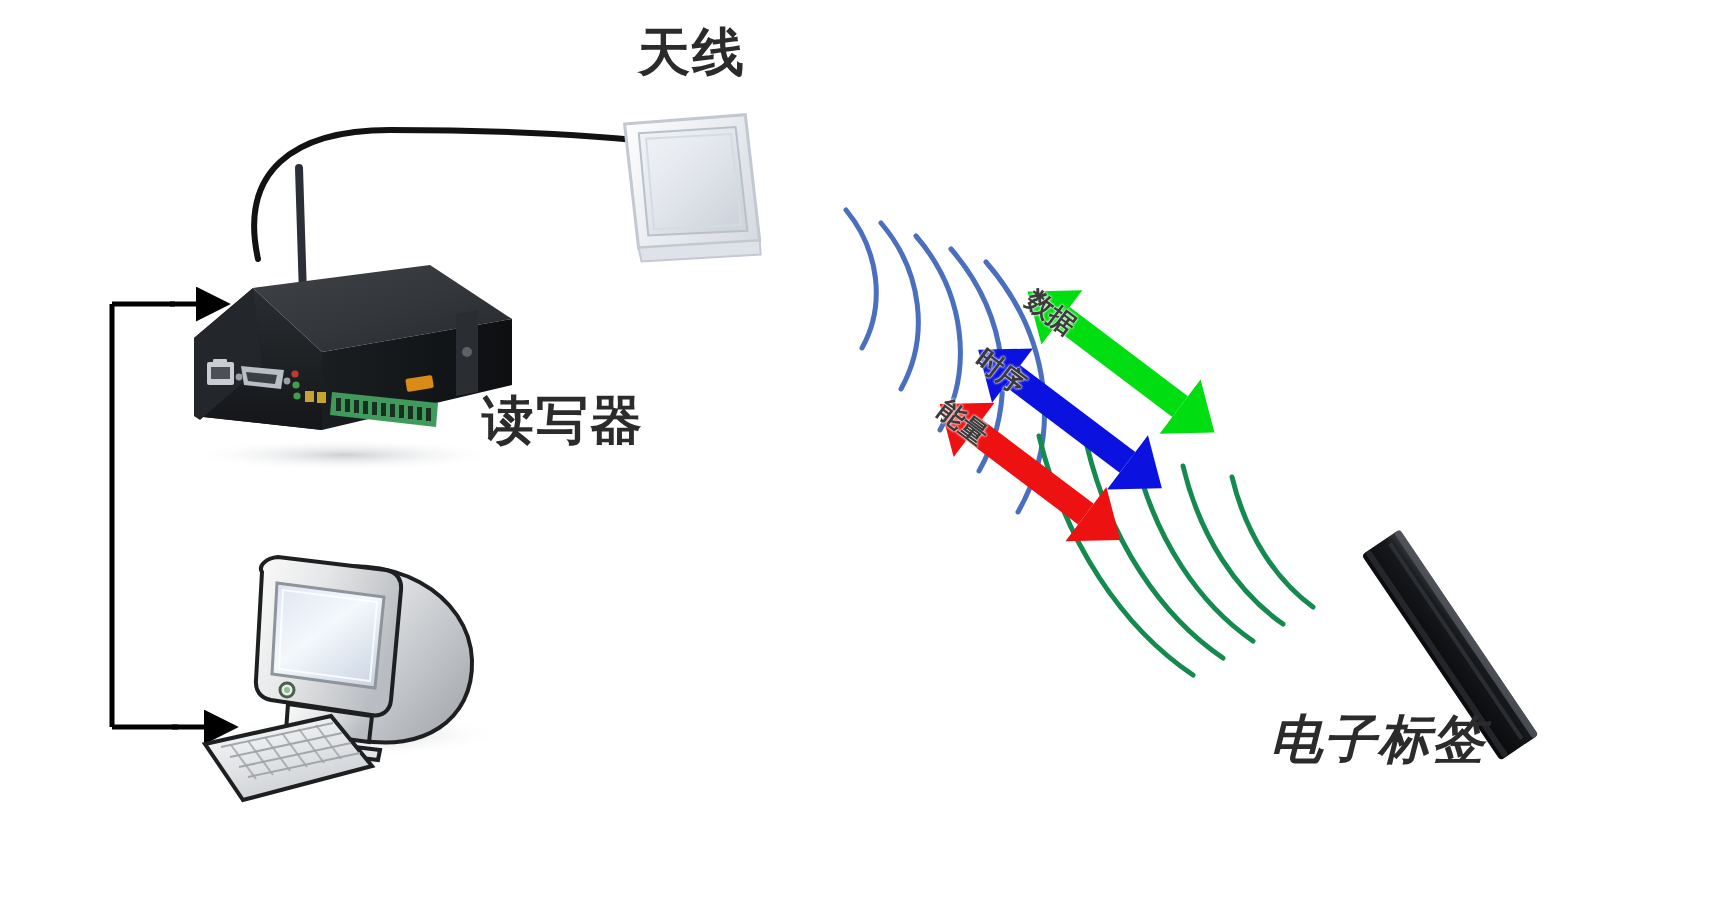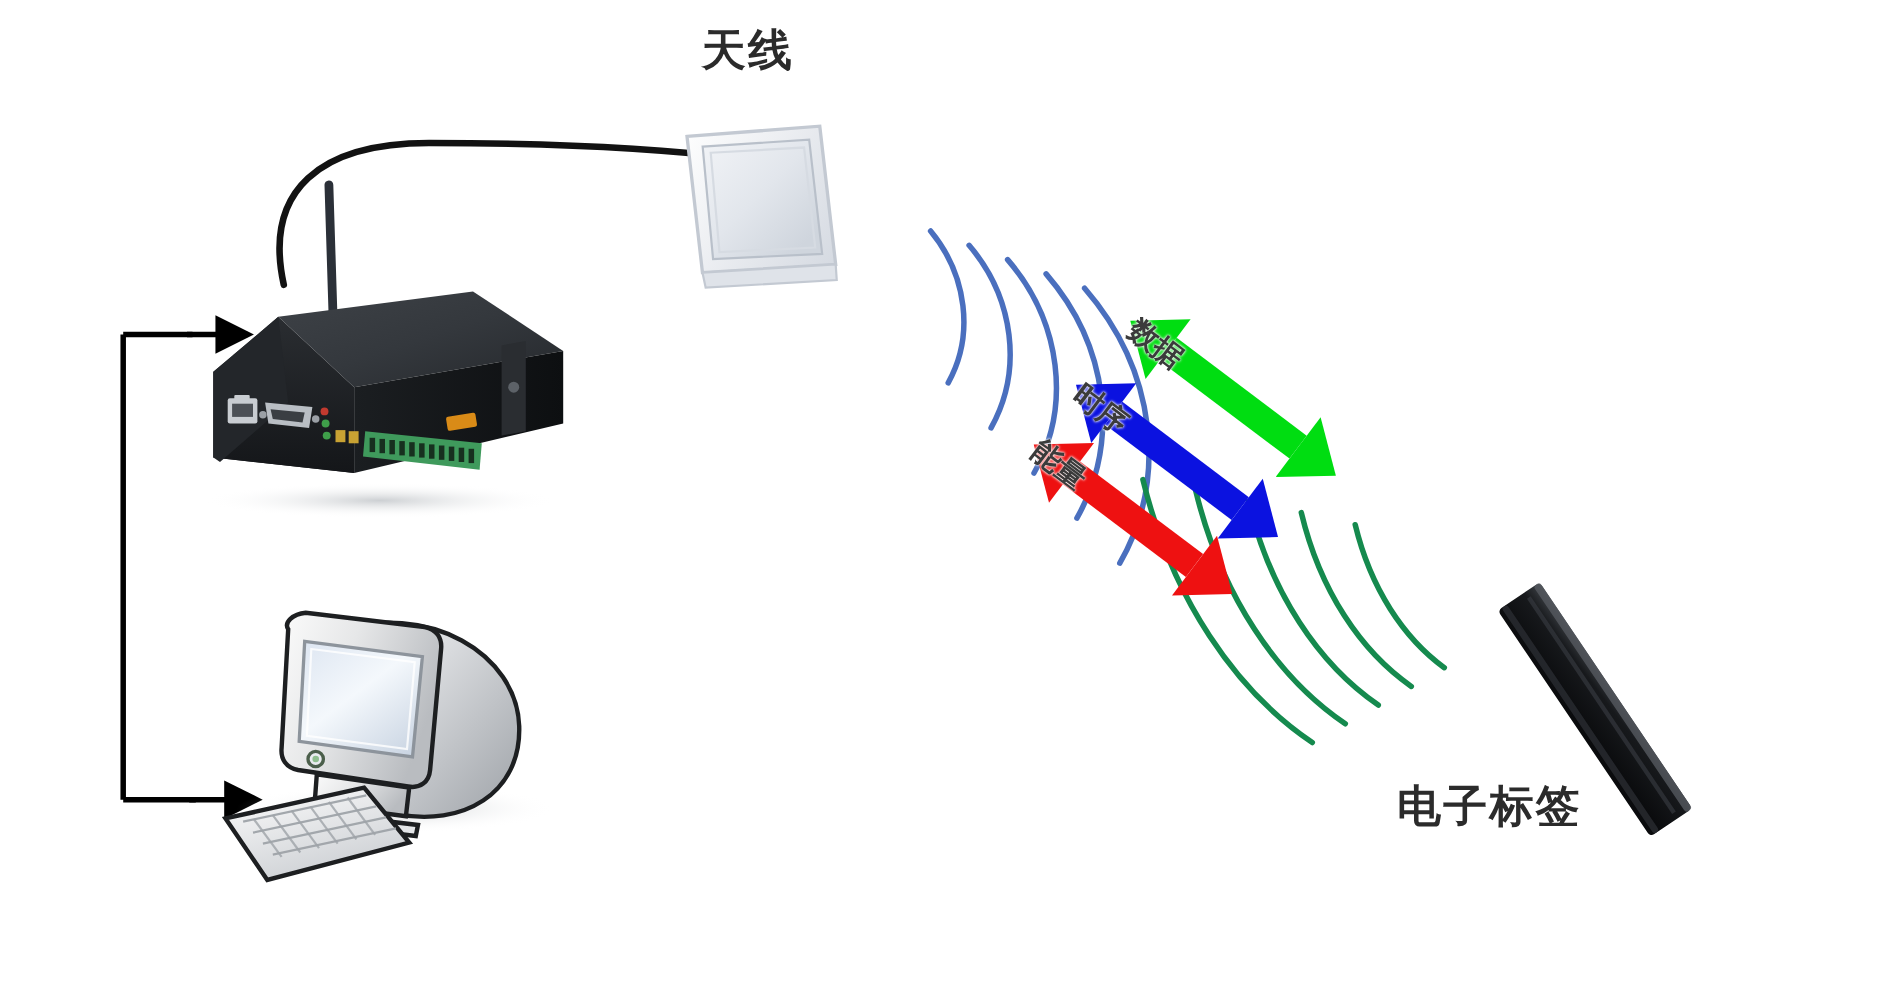--- a/index.html
+++ b/index.html
@@ -21,30 +21,30 @@
   .layer {
     position: absolute;
     left: 0;
     top: 0;
     width: 1717px;
     height: 903px;
   }
   .lbl {
     position: absolute;
     color: #2b2b2b;
-    font-size: 40px;
+    font-size: 52px;
     font-weight: 700;
     letter-spacing: 2px;
     white-space: nowrap;
     font-family: "DejaVu Sans", "Liberation Sans", sans-serif;
   }
   #label-antenna   { left: 638px;  top: 18px; }
   #label-reader    { left: 482px;  top: 386px; }
   #label-computer  { left: 396px;  top: 702px; }
-  #label-tag       { left: 1270px; top: 705px; }
+  #label-tag       { left: 1270px; top: 705px; font-style: italic; }
 
   .arrow-label {
     position: absolute;
     font-size: 27px;
     font-weight: 700;
     color: #3b3b3b;
     white-space: nowrap;
     font-family: "DejaVu Sans", "Liberation Sans", sans-serif;
     text-shadow: 0 0 2px #ffffff, 0 0 3px #ffffff;
   }
@@ -279,20 +279,21 @@
             <path d="M282,733 L307,767"></path>
           <path d="M299,729 L324,763"></path>
             <path d="M316,725 L341,759"></path>
         </g>
       </g>
     </g>
   </svg>
 
   <div class="lbl" id="label-antenna">天线</div>
 
+  <div class="lbl" id="label-reader">读写器</div>
 
 
   <div class="lbl" id="label-tag">电子标签</div>
 
   <div class="arrow-label" id="arrow-label-data">数据</div>
 
   <div class="arrow-label" id="arrow-label-timing">时序</div>
 
   <div class="arrow-label" id="arrow-label-energy">能量</div>
 

